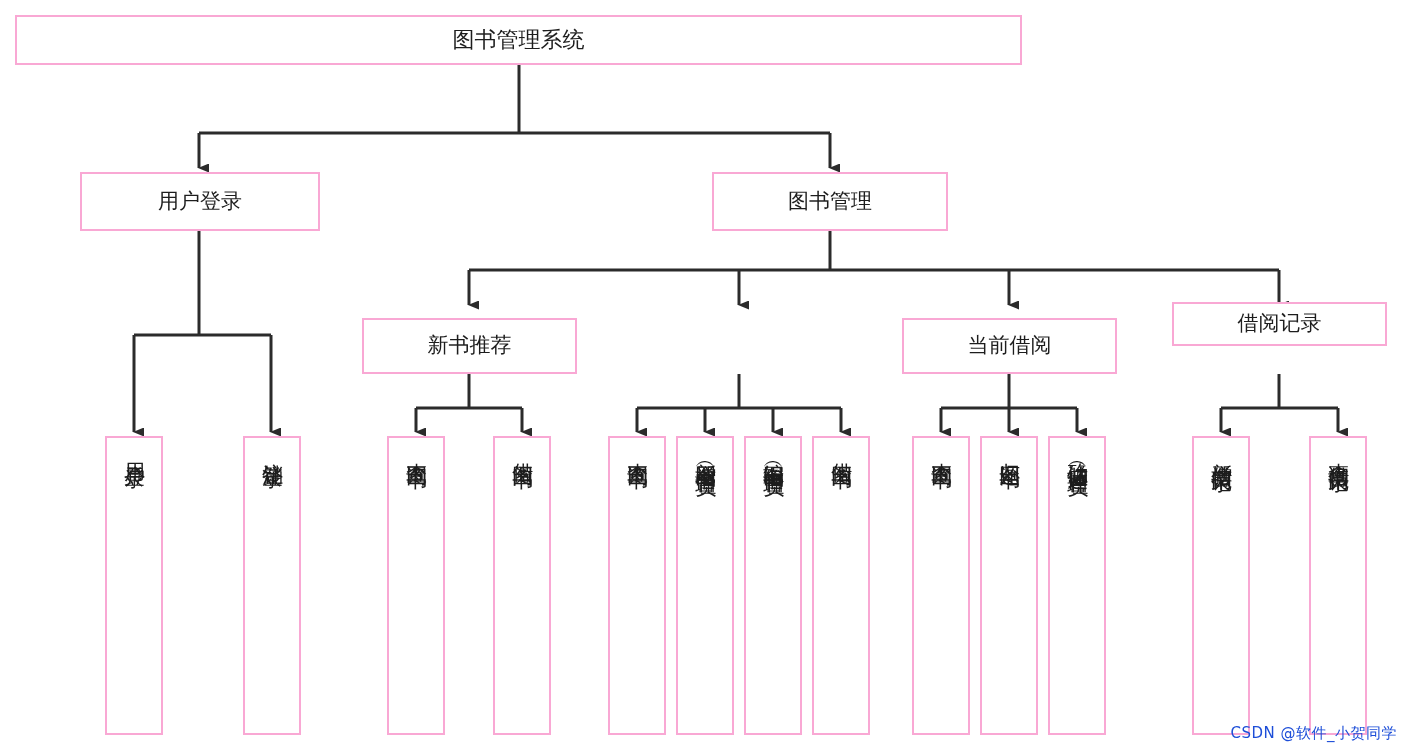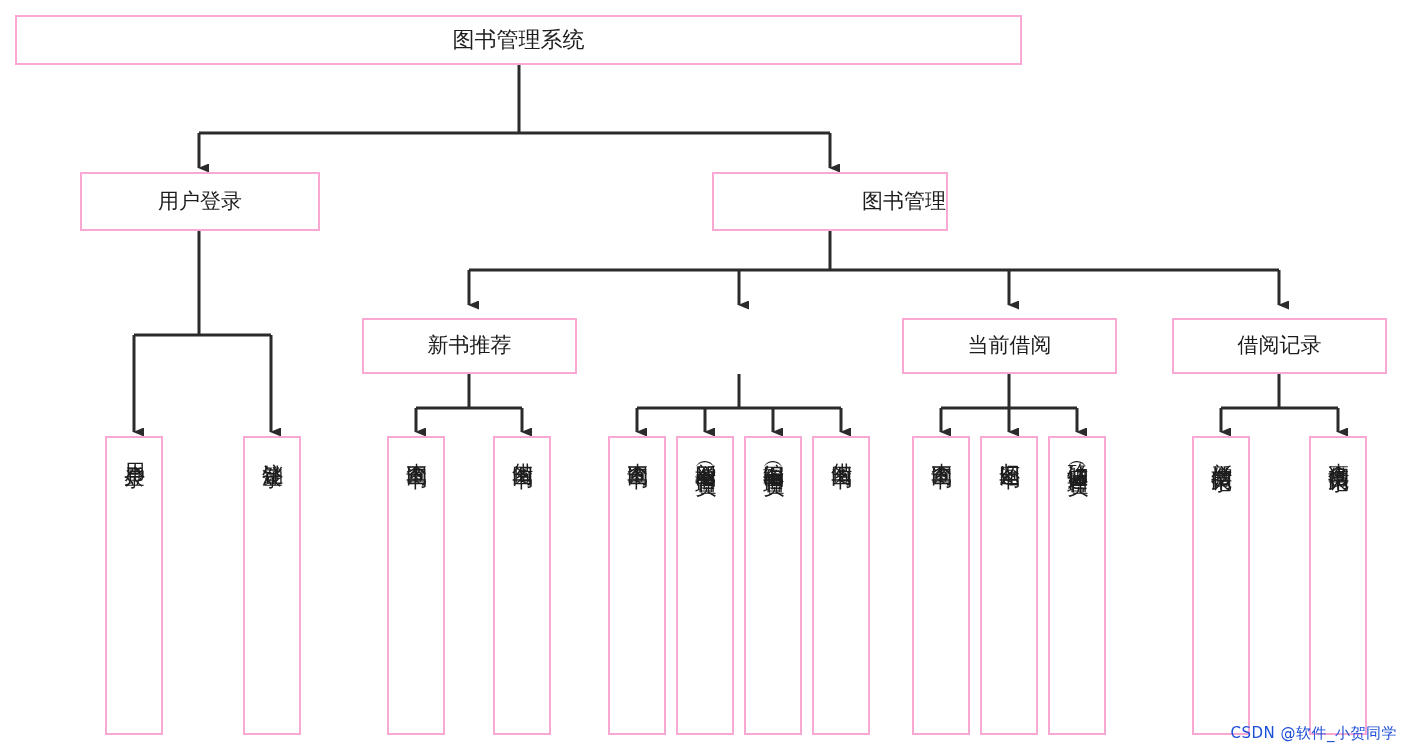--- a/index.html
+++ b/index.html
@@ -75,31 +75,31 @@
     </g>
   </svg>
 
   <div class="node h title" style="left:15px;top:15px;width:1007px;height:50px;">
     <span class="label">图书管理系统</span>
   </div>
 
   <div class="node h" style="left:80px;top:172px;width:240px;height:59px;">
     <span class="label">用户登录</span>
   </div>
-  <div class="node h" style="left:712px;top:172px;width:236px;height:59px;justify-content:flex-end;">
+  <div class="node h" style="left:712px;top:172px;width:236px;height:59px;">
     <span class="label">图书管理</span>
   </div>
 
   <div class="node h" style="left:362px;top:318px;width:215px;height:56px;justify-content:center;">
     <span class="label">新书推荐</span>
   </div>
   <div class="node h" style="left:902px;top:318px;width:215px;height:56px;">
     <span class="label">当前借阅</span>
   </div>
-  <div class="node h" style="left:1172px;top:318px;width:215px;height:56px;">
+  <div class="node h" style="left:1172px;top:302px;width:215px;height:44px;">
     <span class="label">借阅记录</span>
   </div>
 
   <div class="node v" style="left:105px;top:436px;width:58px;height:299px;">
     <span class="label">用户登录</span>
   </div>
   <div class="node v" style="left:243px;top:436px;width:58px;height:299px;">
     <span class="label">注销登录</span>
   </div>
 

